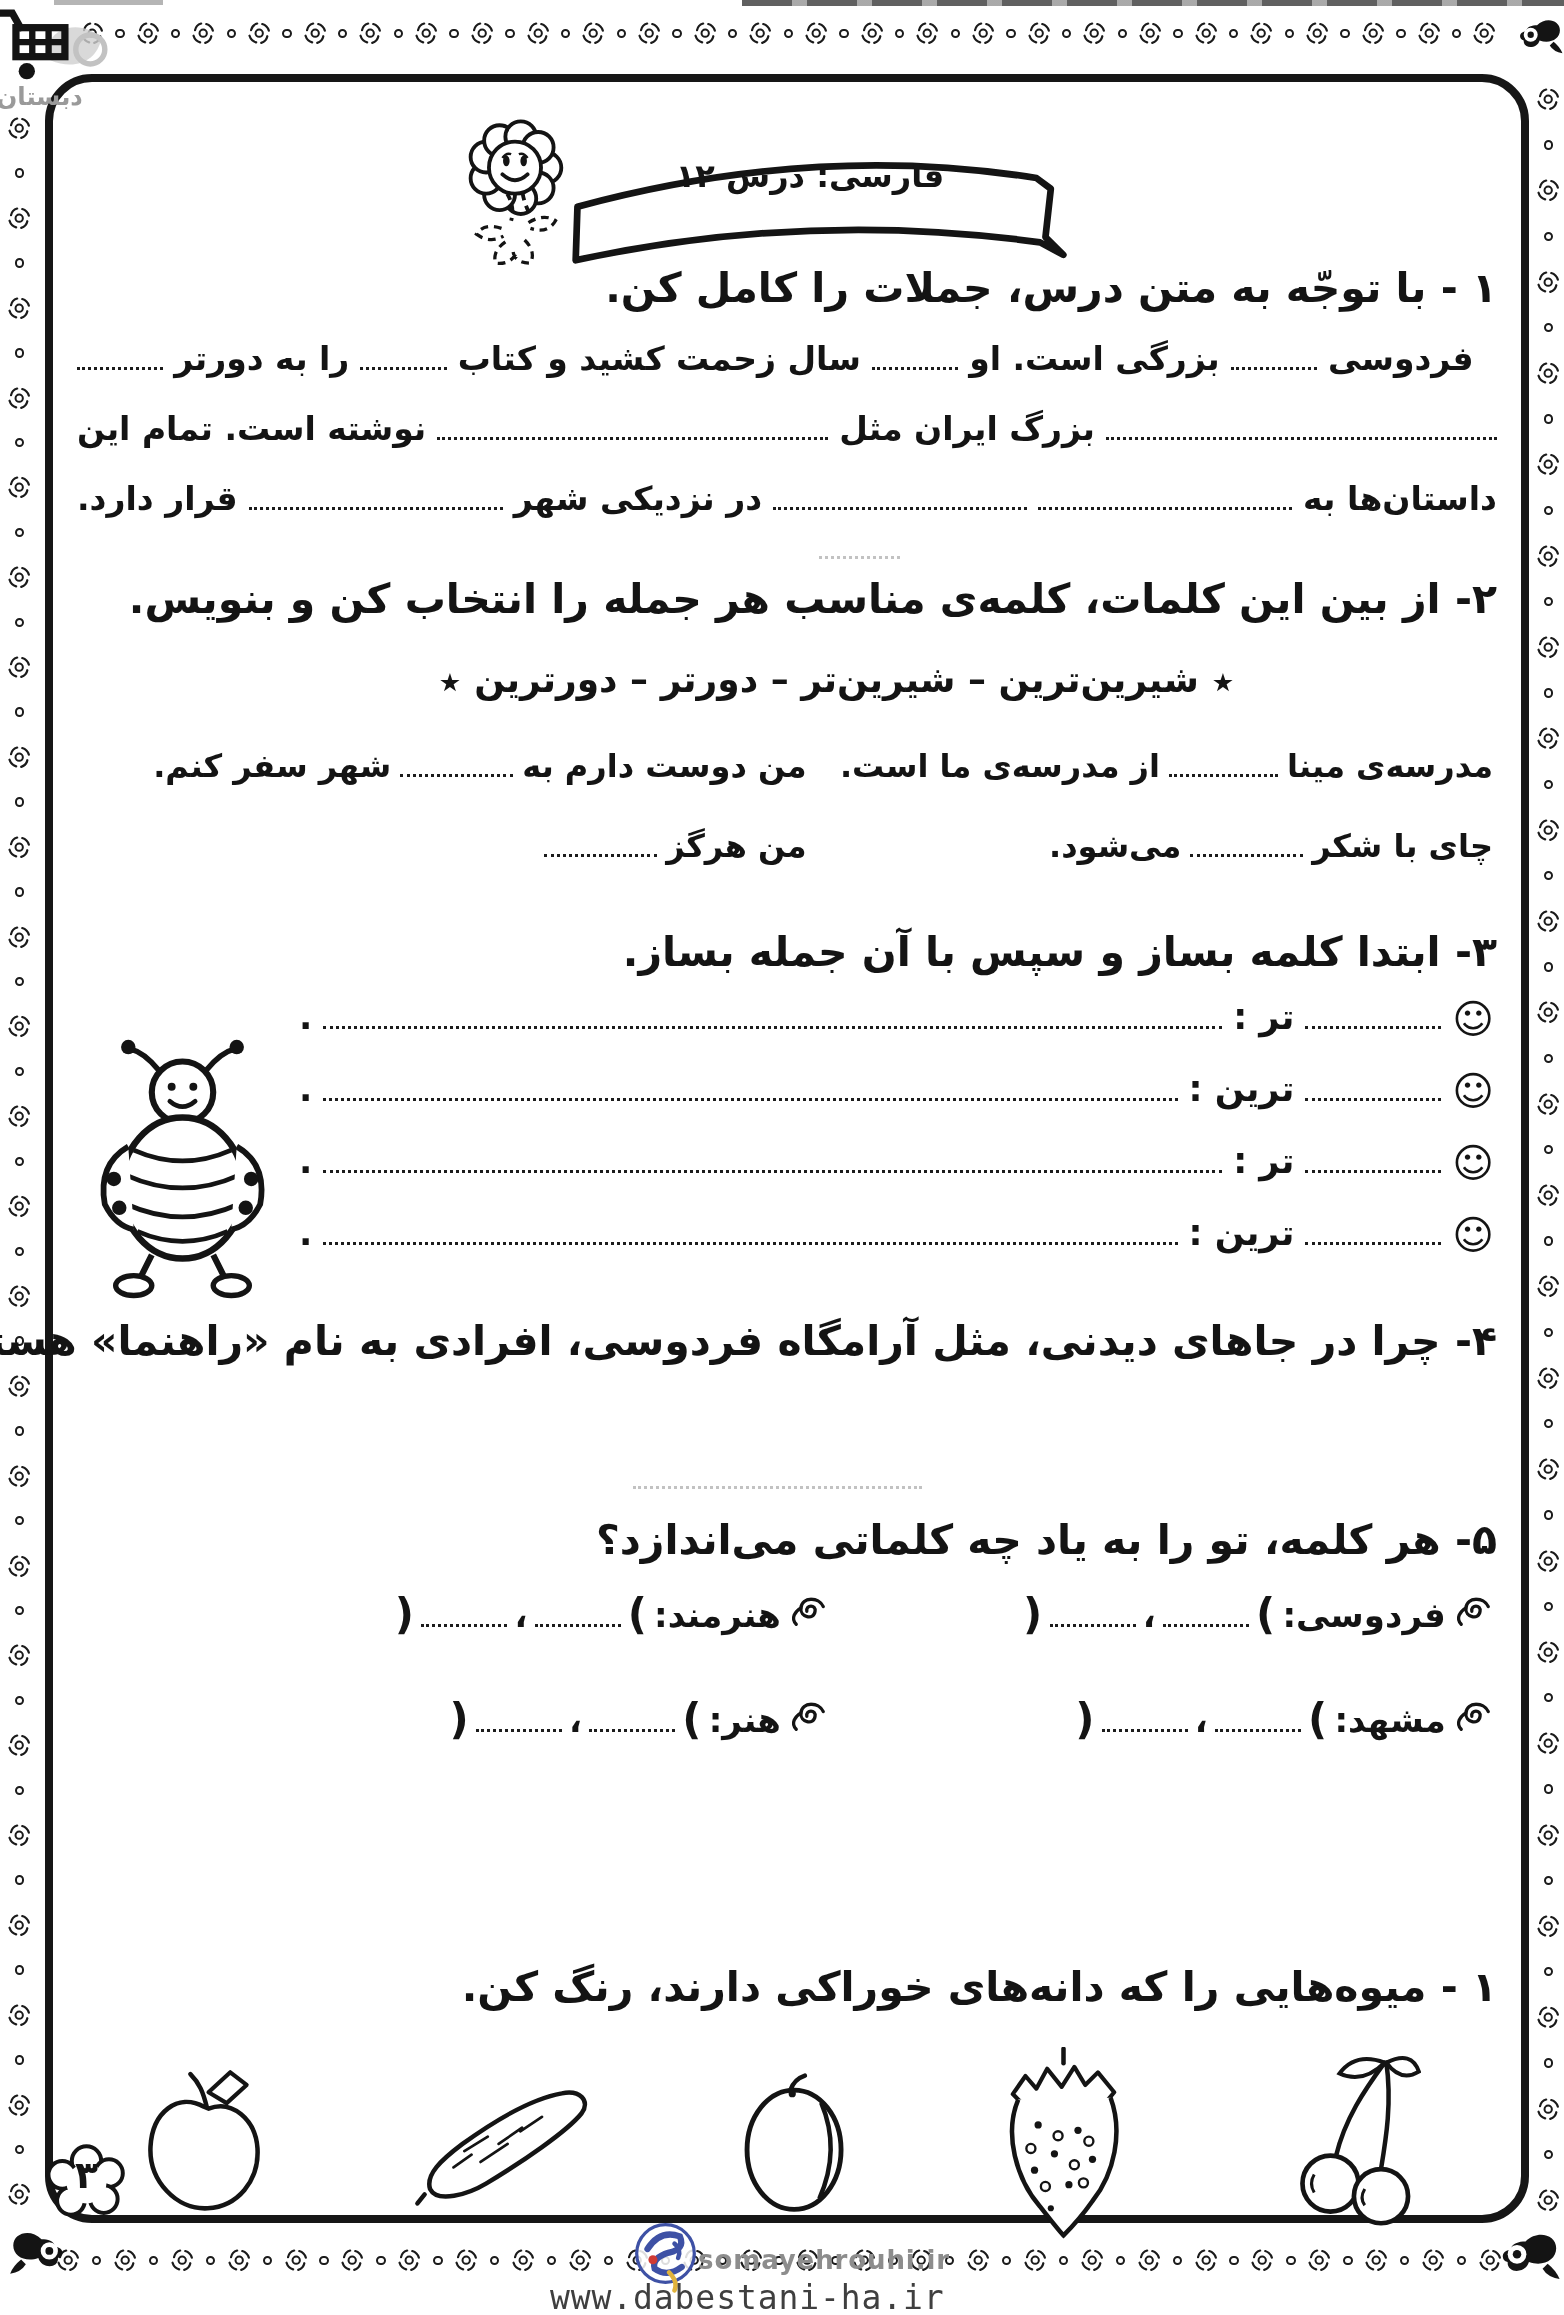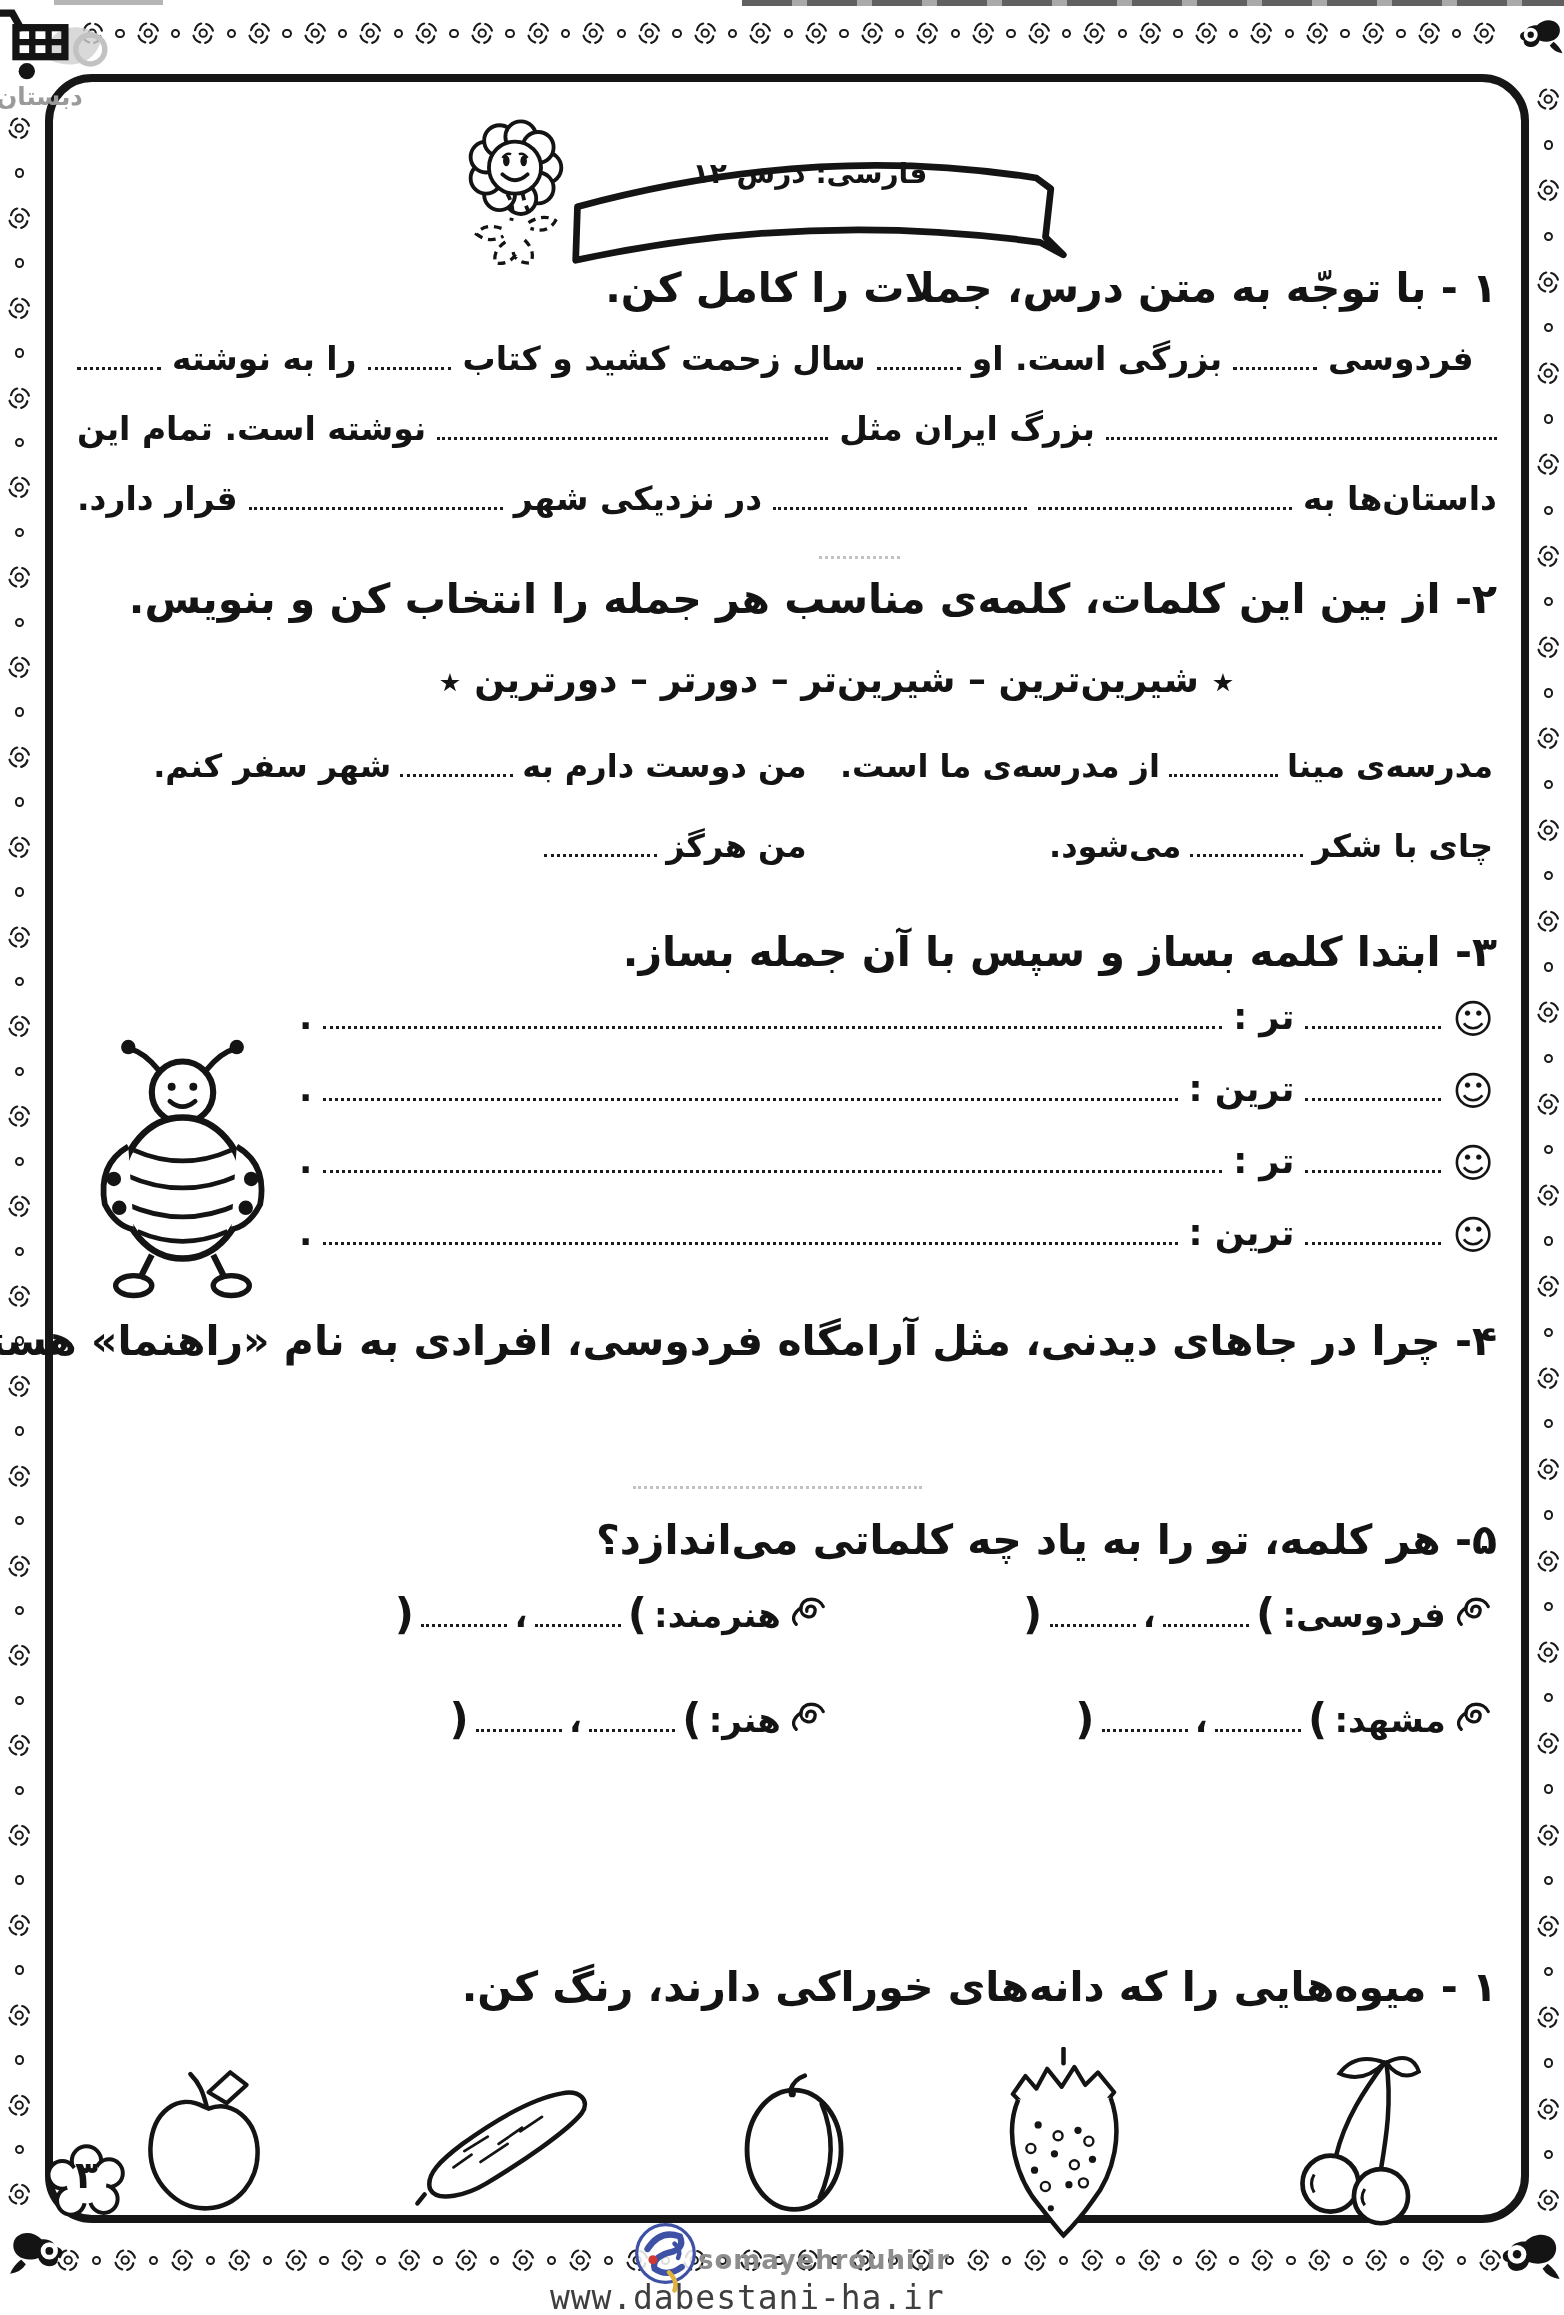--- a/index.html
+++ b/index.html
@@ -33,21 +33,21 @@
   #q3-rows{position:absolute;left:299px;right:71px;top:995px;}
   #q3-rows .q3row{display:flex;direction:rtl;align-items:baseline;gap:11px;height:72px;font-size:35px;font-weight:bold;}
   #q5-grid{position:absolute;left:136px;right:72px;top:1588px;display:grid;grid-template-columns:49% 51%;
            direction:rtl;row-gap:56px;font-size:34px;}
   #q5-grid .item{display:flex;direction:rtl;align-items:baseline;gap:7.2px;font-weight:bold;}
   #q5-grid .paren{font-size:42px;font-weight:bold;transform:translateY(1.8px);}
   .scroll-icn{width:40px;height:31px;align-self:center;flex:0 0 auto;}
   .faint-dots{position:absolute;border-bottom:3.6px dotted #c2c2c2;height:1.8px;}
   
   .banner{position:absolute;}
-  .banner .title{position:absolute;text-align:center;font-size:28px;font-weight:bold;direction:rtl;}
+  .banner .title{position:absolute;text-align:center;font-size:32px;font-weight:bold;direction:rtl;}
   
   #page-flower{position:absolute;left:43px;top:2142px;width:87px;height:83px;}
   #page-num{position:absolute;left:43px;top:2153px;width:87px;text-align:center;font-size:38px;font-weight:bold;}
   #watermark{position:absolute;left:698px;top:2245px;font-size:26px;color:#8d8d8d;direction:ltr;
              font-weight:bold;letter-spacing:0.9px;}
   #site-url{position:absolute;left:550px;top:2278px;font-size:33px;color:#3f3f3f;direction:ltr;
             font-family:"DejaVu Sans Mono",monospace;letter-spacing:0.9px;}
   #brand{position:absolute;left:-3.6px;top:3.6px;width:136px;}
   #brand-text{position:absolute;left:0px;top:78px;font-size:24.4px;font-weight:bold;color:#9a9a9a;direction:rtl;}
   #fruits{position:absolute;left:136px;top:2052px;width:1285px;height:181px;display:flex;
@@ -549,21 +549,21 @@
   </div>
 
   <div class="heading" style="top:264px">۱ - با توجّه به متن درس، جملات را کامل کن.</div>
   <div class="line" style="top:339px;padding-right:23.5px">
       <span class="seg">فردوسی</span>
       <span class="blank fill"></span>
       <span class="seg">بزرگی است. او</span>
       <span class="blank fill"></span>
       <span class="seg">سال زحمت کشید و کتاب</span>
       <span class="blank fill"></span>
-      <span class="seg">را به نوشته</span>
+      <span class="seg">را به دورتر</span>
       <span class="blank fill"></span>
     </div>
   <div class="line" style="top:409px">
       <span class="blank fill"></span>
       <span class="seg">بزرگ ایران مثل</span>
       <span class="blank fill"></span>
       <span class="seg">نوشته است. تمام این</span>
     </div>
   <div class="line" style="top:479px">
       <span class="seg">داستان‌ها به</span>

